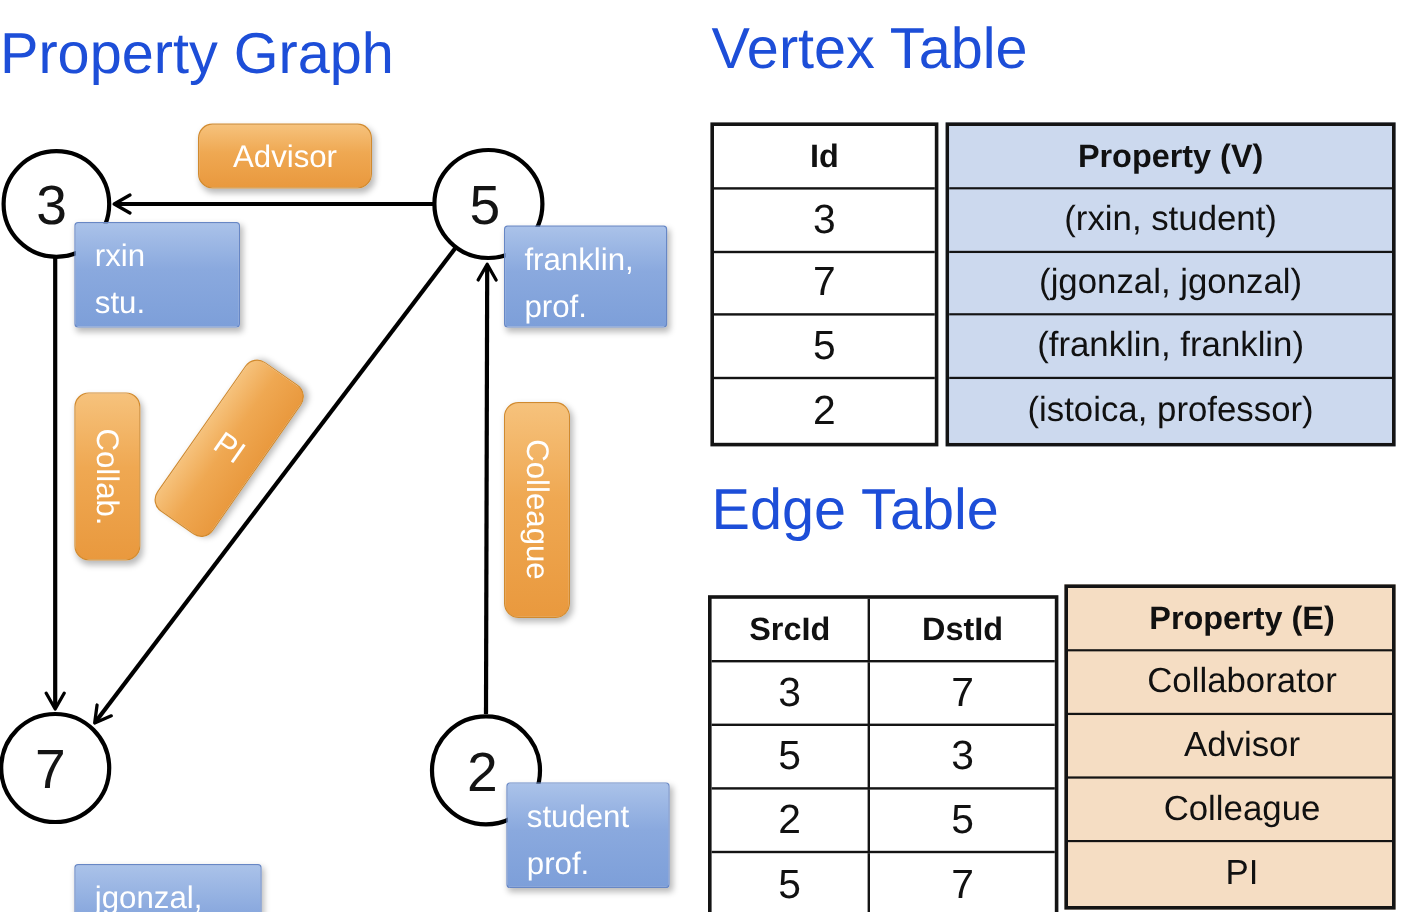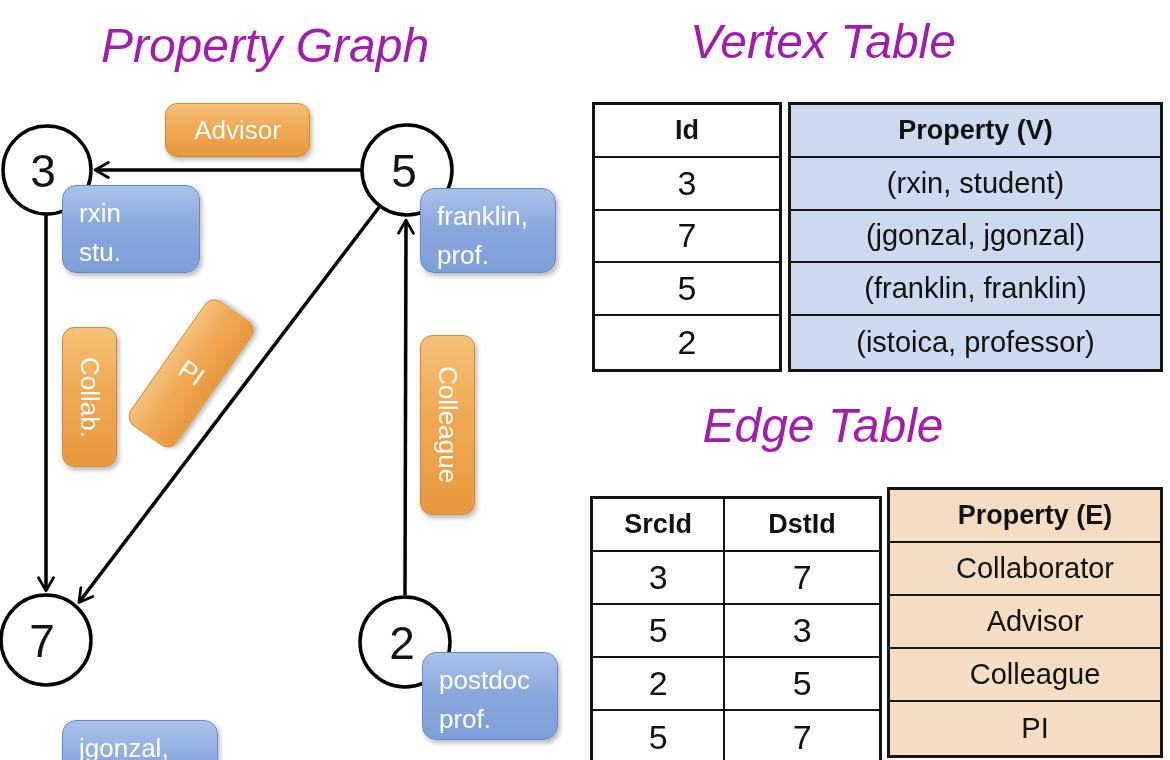--- a/index.html
+++ b/index.html
@@ -1,22 +1,22 @@
 <!DOCTYPE html>
 <html><head>
 <meta charset="utf-8">
 <style>
   html,body{margin:0;padding:0;background:#fff;}
   .stage{
     position:relative;width:1170px;height:760px;overflow:hidden;
     background:#fff;font-family:"Liberation Sans",sans-serif;color:#111;
   }
   .title{
-    position:absolute;text-align:center;font-size:48px;font-weight:300;
-    color:#a21caf;letter-spacing:0px;white-space:nowrap;font-style:italic;
+    position:absolute;text-align:left;font-size:48px;font-weight:300;
+    color:#1d4ed8;letter-spacing:0px;white-space:nowrap;
   }
   .title-graph{left:0;width:530px;top:18px;}
   .title-vertex{left:593px;width:460px;top:14px;}
   .title-edge{left:593px;width:460px;top:398px;}
 
   .graph-svg{position:absolute;left:0;top:0;z-index:1;}
 
   
   .badge{
     position:absolute;z-index:3;border-radius:12px;
@@ -28,21 +28,21 @@
   }
   .badge-advisor{left:165px;top:103px;width:143px;height:52px;}
   .badge-collab{left:62px;top:327px;width:53px;height:138px;}
   .badge-colleague{left:420px;top:335px;width:53px;height:178px;}
   .badge-pi{left:115px;top:345px;width:150px;height:55px;transform:rotate(-55deg);}
   .vtext{writing-mode:vertical-rl;text-orientation:mixed;}
   .rot90{display:inline-block;transform:rotate(90deg);}
 
   
   .vbox{
-    position:absolute;z-index:4;border-radius:14px;
+    position:absolute;z-index:4;border-radius:3px;
     background:linear-gradient(180deg,#aac2e9 0%,#8aa9de 45%,#7d9fd9 100%);
     border:1.5px solid #6787c5;
     box-shadow:2px 3px 5px rgba(0,0,0,0.28);
     color:#fff;font-size:26px;font-weight:300;line-height:1.5;
     padding:8px 0 0 16px;box-sizing:border-box;
   }
   .vbox-rxin{left:62px;top:185px;width:138px;height:88px;}
   .vbox-franklin{left:420px;top:188px;width:136px;height:85px;}
   .vbox-jgonzal{left:62px;top:672px;width:156px;height:88px;margin-top:48px;}
   .vbox-istoica{left:422px;top:652px;width:136px;height:88px;}
@@ -123,21 +123,21 @@
   </div>
   <div class="vbox vbox-franklin">
     <div>franklin,</div>
     <div>prof.</div>
   </div>
   <div class="vbox vbox-jgonzal">
     <div>jgonzal,</div>
     <div>pst.doc.</div>
   </div>
   <div class="vbox vbox-istoica">
-    <div>postdoc</div>
+    <div>student</div>
     <div>prof.</div>
   </div>
 
   <div class="tbl vtx-id">
     <div class="cell hdr">Id</div>
     <div class="cell">3</div>
     <div class="cell">7</div>
     <div class="cell">5</div>
     <div class="cell last">2</div>
   </div>

